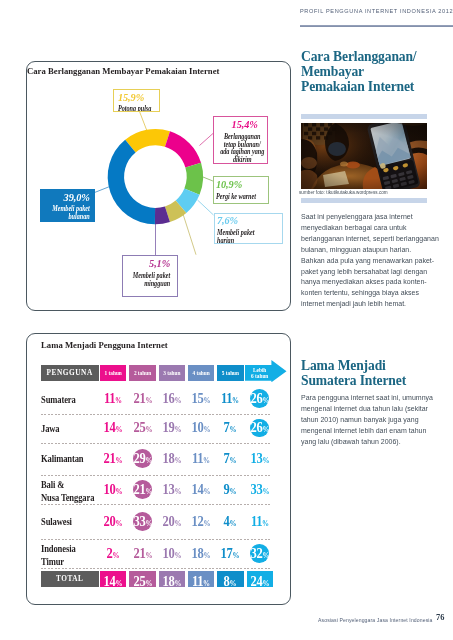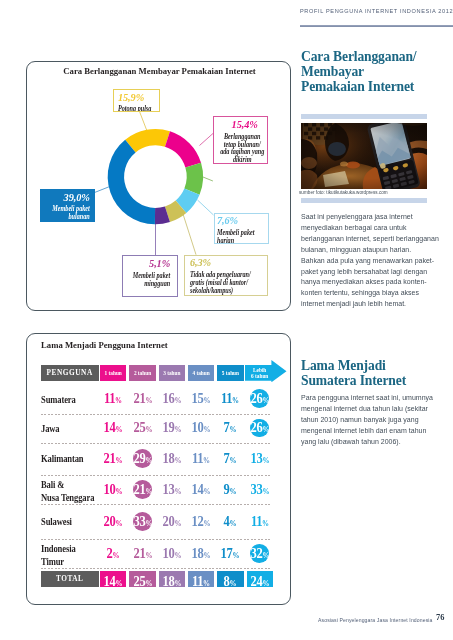--- a/index.html
+++ b/index.html
@@ -6,21 +6,21 @@
   body{width:453px;height:640px;background:#fff;font-family:"Liberation Sans",sans-serif;overflow:hidden;position:relative;}
   .page{position:absolute;left:0;top:0;width:453px;height:640px;}
 
   #running-header{position:absolute;left:300px;top:8px;font-size:5.6px;letter-spacing:0.63px;color:#515e76;white-space:nowrap;}
   #header-rule{position:absolute;left:300px;top:25px;width:153px;height:2px;background:linear-gradient(to bottom,#9ba6be,#7d8aa6);}
 
   .panel{position:absolute;border:1px solid #4b5860;border-radius:9px;background:#fff;box-sizing:border-box;}
   #panel-chart{left:26px;top:61px;width:265px;height:250px;}
   #panel-table{left:26px;top:333px;width:265px;height:272px;}
   .ptitle{position:absolute;font-family:"Liberation Serif",serif;font-weight:bold;color:#231f20;}
-  #chart-title{left:0;top:4px;width:265px;text-align:center;font-size:8.7px;}
+  #chart-title{left:0;top:4px;width:265px;font-size:8.7px;}
   #table-title{left:14px;top:6px;font-size:8.7px;}
 
   #chart-svg{position:absolute;left:0;top:0;}
 
   .callout{position:absolute;background:#fff;box-sizing:border-box;overflow:hidden;font-style:italic;}
   .callout .pct{font-family:"Liberation Serif",serif;font-weight:bold;font-size:11.2px;line-height:1.0;display:block;transform:scaleX(0.92);width:119%;letter-spacing:-0.1px;}
   .callout .desc{font-family:"Liberation Serif",serif;font-weight:bold;color:#231f20;font-size:7.4px;line-height:7.65px;display:block;white-space:pre;transform:scaleX(0.84);letter-spacing:-0.03px;width:119%;}
   .callout.left .pct,.callout.left .desc{transform-origin:left top;}
   .callout.right .pct,.callout.right .desc{transform-origin:right top;margin-left:-19%;}
 
@@ -219,33 +219,31 @@
   </div>
 
   <div class="callout left" id="co-tetap" style="left:213.1px;top:116.3px;width:55px;height:48.2px;border:1px solid #d8549c;padding:1.4px 0 0 2.5px;text-align:center;">
     <span class="pct" style="color:#e70f87;">15,4%</span>
     <span class="desc" style="margin-top:3.2px;">Berlangganan
 tetap bulanan/
 ada tagihan yang
 dikirim</span>
   </div>
 
-
-  <div class="callout left" id="co-harian" style="left:213.6px;top:212.7px;width:55px;height:31.5px;border:1px solid #a6d8ee;padding:1.5px 0 0 2.3px;text-align:left;">
+  <div class="callout left" id="co-warnet" style="left:213.2px;top:176.4px;width:55.4px;height:27.4px;border:1px solid #9cc47c;padding:1.7px 0 0 1.8px;text-align:left;">
+    <span class="pct" style="color:#6cc24a;">10,9%</span>
+    <span class="desc" style="margin-top:2.8px;">Pergi ke warnet</span>
+  </div>
+
+  <div class="callout left" id="co-harian" style="left:213.6px;top:212.7px;width:69px;height:31.5px;border:1px solid #a6d8ee;padding:1.5px 0 0 2.3px;text-align:left;">
     <span class="pct" style="color:#6ccbee;">7,6%</span>
     <span class="desc" style="margin-top:2.7px;">Membeli paket
 harian</span>
   </div>
 
-  <div class="callout left" id="co-gratis" style="left:184.2px;top:254.6px;width:84.3px;height:41.1px;border:1px solid #d6cf92;padding:1.7px 0 0 4.4px;text-align:left;">
-    <span class="pct" style="color:#cdc157;">6,3%</span>
-    <span class="desc" style="margin-top:2.9px;">Tidak ada pengeluaran/
-gratis (misal di kantor/
-sekolah/kampus)</span>
-  </div>
 
   <div class="callout right" id="co-mingguan" style="left:121.6px;top:255.1px;width:56.8px;height:41.5px;border:1px solid #8d7cb4;padding:1.8px 7.6px 0 0;text-align:right;">
     <span class="pct" style="color:#b4318f;">5,1%</span>
     <span class="desc" style="margin-top:2.8px;">Membeli paket
 mingguan</span>
   </div>
 
   <div id="table-dyn">
       <div class="hcell" style="left:40.7px;top:365.1px;width:58px;height:15.9px;background:#5c5c5c;letter-spacing:0.55px;font-size:7.3px;">PENGGUNA</div>
       <div class="hcell" style="left:100px;top:365.1px;width:26.4px;height:15.9px;background:#ec0f8c;">1 tahun</div>

